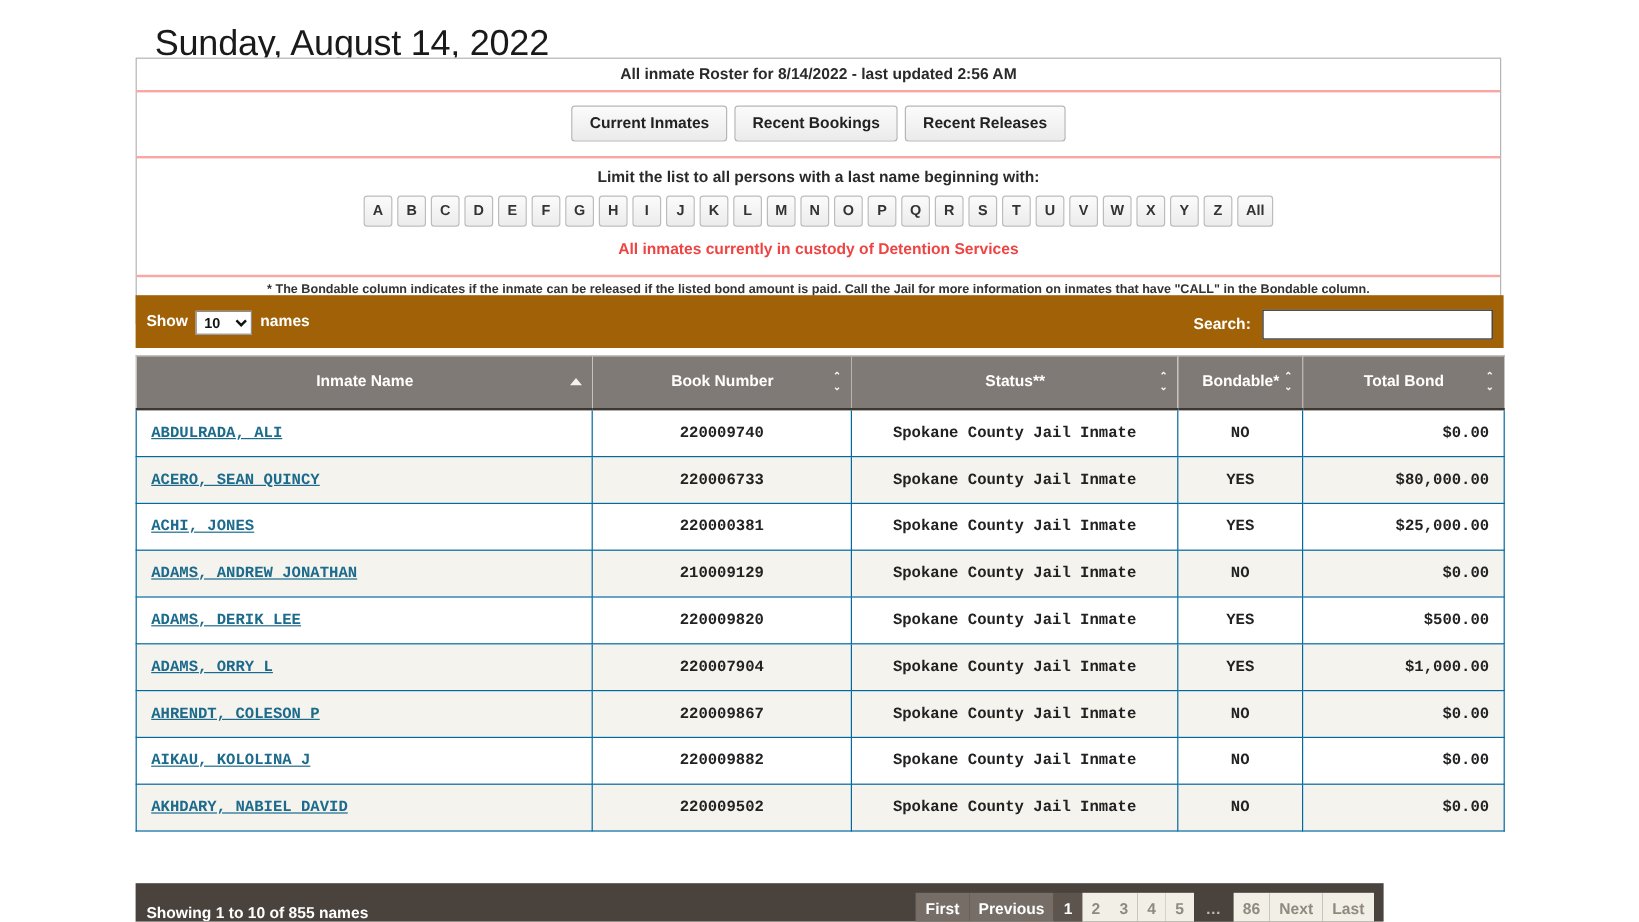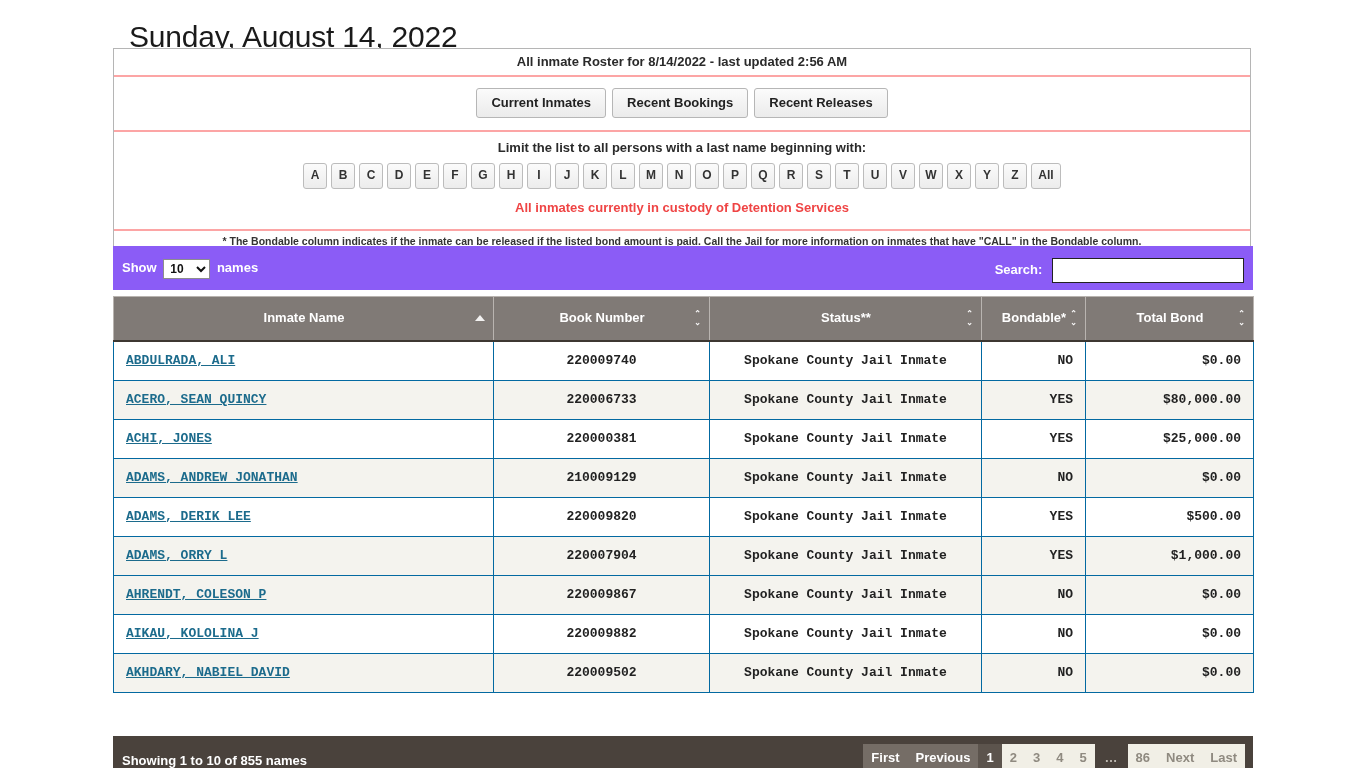--- a/index.html
+++ b/index.html
@@ -119,21 +119,21 @@
     line-height: 15px;
   }
 
   
   #table-toolbar {
     position: absolute;
     left: 113px;
     top: 246px;
     width: 1140px;
     height: 44px;
-    background: #8b5cf6;
+    background: #a16207;
     box-sizing: border-box;
   }
   #length-control {
     position: absolute;
     left: 9px;
     top: 12px;
     font-size: 13px;
     font-weight: bold;
     color: #ffffff;
     line-height: 20px;
@@ -224,36 +224,36 @@
     border: 1px solid #0369a1;
     box-sizing: border-box;
     height: 39px;
     background: #ffffff;
     font-family: Liberation Mono, monospace;
   }
   #roster-table tbody tr.odd td { background: #f4f3ee; }
   #roster-table td.c-name { text-align: left; }
   #roster-table td.c-book { text-align: center; }
   #roster-table td.c-status { text-align: center; font-weight: bold; }
-  #roster-table td.c-bondable { text-align: right; }
+  #roster-table td.c-bondable { text-align: center; }
   #roster-table td.c-bond { text-align: right; }
   .inmate-link {
     color: #1c6b8c;
     text-decoration: underline;
     font-weight: bold;
     font-size: 13px;
     cursor: pointer;
   }
 
   
   #table-footer {
     position: absolute;
     left: 113px;
     top: 736px;
-    width: 1140px;
+    width: 1040px;
     height: 32px;
     background: #4a423c;
     box-sizing: border-box;
     overflow: hidden;
   }
   #showing-info {
     position: absolute;
     left: 9px;
     top: 17px;
     font-size: 13px;

